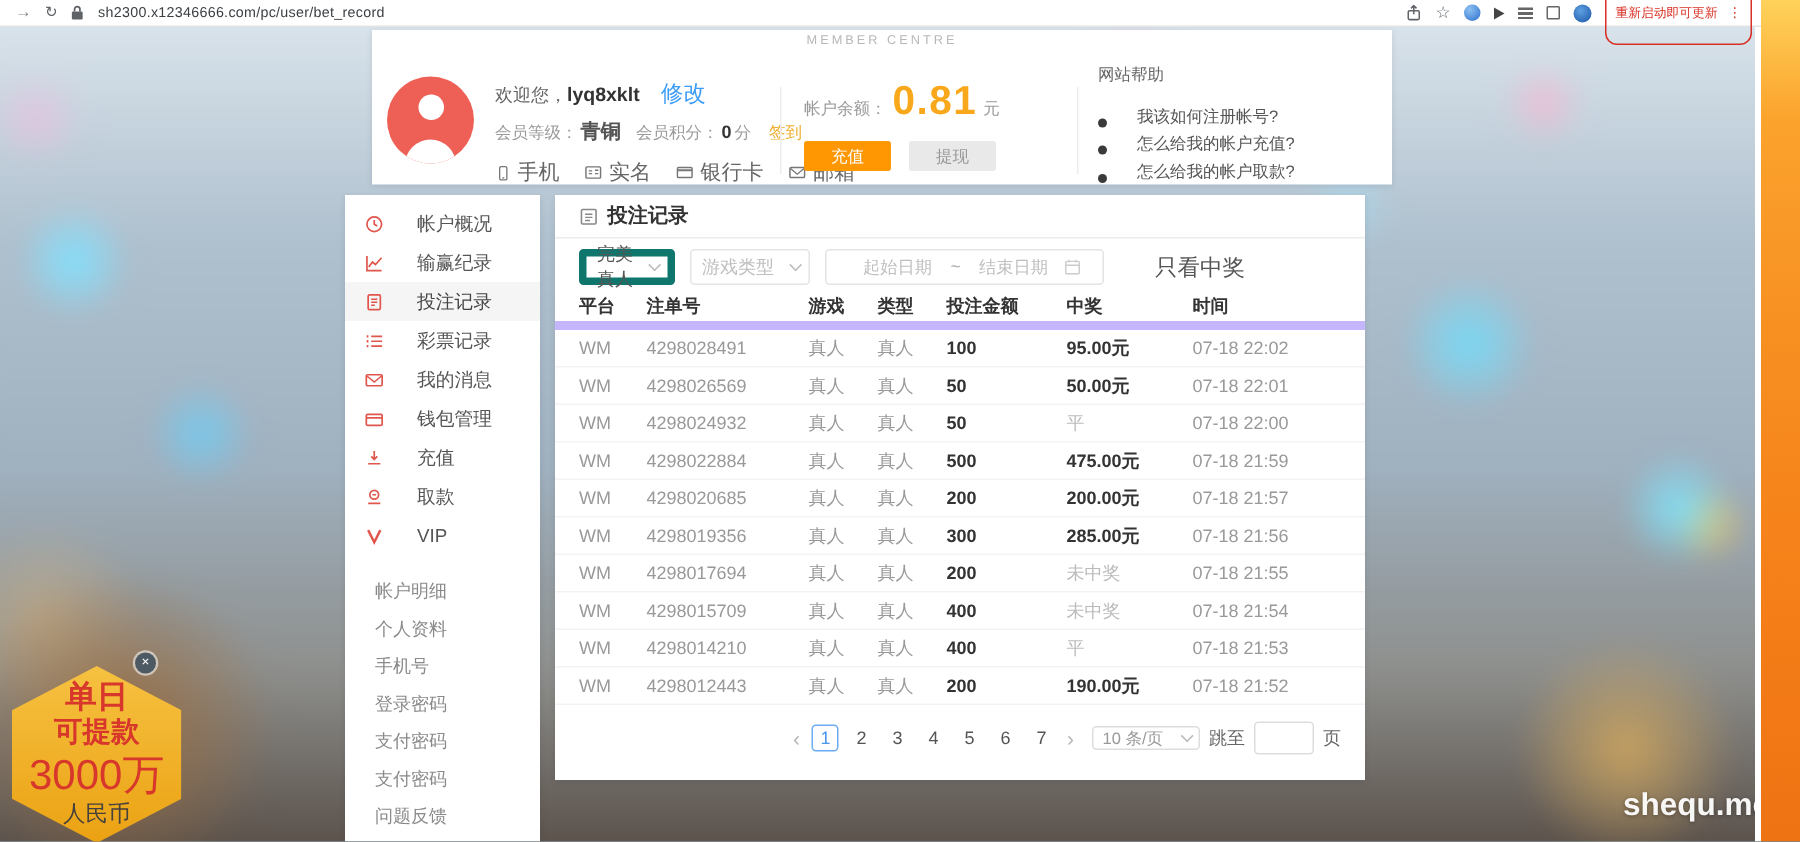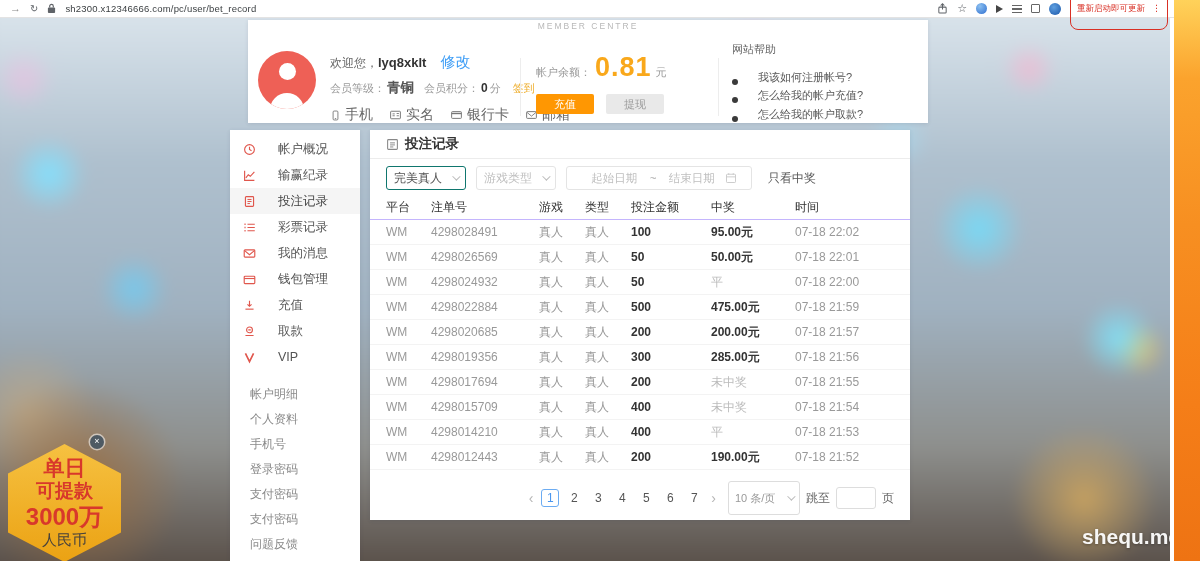--- a/index.html
+++ b/index.html
@@ -91,54 +91,54 @@
   .side-item.active{background:#f5f5f5;color:#444}
   .sicon{flex:none}
   .side-subs{margin-top:12px}
   .side-sub{display:flex;align-items:center;height:25px;padding-left:20px;font-size:12px;color:#8a8a8a;cursor:pointer}
 
   
   .m-title{height:29px;border-bottom:1px solid #ececec;display:flex;align-items:center;gap:6px;padding-left:16px;
     font-size:13.5px;font-weight:bold;color:#333}
   .filters{display:flex;align-items:center;gap:10px;padding:7px 16px 5px}
   .sel{height:24px;border-radius:3px;display:flex;align-items:center;justify-content:space-between;padding:0 7px;font-size:12px;cursor:pointer}
-  .sel-active{width:80px;border:1px solid #0f766e;color:#555}
+  .sel-active{width:64px;border:5px solid #0f766e;color:#555}
   .sel-ghost{width:80px;border:1px solid #e4e4e4;color:#bfbfbf}
   .chev{width:6px;height:6px;border-right:1.2px solid #bbb;border-bottom:1.2px solid #bbb;transform:rotate(45deg) translateY(-2px);flex:none}
   .daterange{width:186px;height:24px;border:1px solid #e4e4e4;border-radius:3px;display:flex;align-items:center;
     padding:0 14px;font-size:11.5px;color:#bfbfbf;cursor:pointer}
   .daterange .ph{flex:1;text-align:center}
   .tilde{color:#aaa;padding:0 2px}
-  .onlywin{font-size:12px;color:#555;margin-left:6px;cursor:pointer}
+  .onlywin{font-size:15px;color:#555;margin-left:24px;cursor:pointer}
 
   .grid-row{display:grid;grid-template-columns:45px 108px 46px 46px 80px 84px 1fr;align-items:center;padding-left:16px}
-  .thead{height:25px;border-bottom:1px solid #c4b5fd;font-size:12px;font-weight:normal;color:#333}
+  .thead{height:25px;border-bottom:6px solid #c4b5fd;font-size:12px;font-weight:bold;color:#333}
   .tr{height:25px;border-bottom:1px solid #f3f3f3;font-size:12px}
   .td{color:#999}
   .td.amount{color:#333;font-weight:bold}
   .td.win{color:#333;font-weight:bold}
   .td.muted{color:#bbbbbb;font-weight:normal}
 
   .pager{display:flex;align-items:center;justify-content:flex-end;gap:6px;padding-right:16px;margin-top:11px;font-size:12px;color:#666}
   .pg-arrow{color:#b5b5b5;font-size:14px;padding:0 2px;cursor:pointer}
   .pages{display:inline-flex;gap:6px;align-items:center}
   .pg{min-width:18px;height:18px;line-height:18px;text-align:center;color:#555;cursor:pointer;border-radius:3px}
   .pg.page-active{border:1px solid #6cacf2;color:#4a96ee;line-height:16px}
-  .size-sel{width:72px;height:34px;border:1px solid #ddd;border-radius:3px;display:flex;align-items:center;
+  .size-sel{width:72px;height:16px;border:1px solid #ddd;border-radius:3px;display:flex;align-items:center;
     justify-content:space-between;padding:0 6px;font-size:11px;color:#999;margin-left:4px;cursor:pointer}
   .jump-lbl{font-size:12px;color:#666}
   .jump-input{width:40px;height:22px;border:1px solid #ddd;border-radius:3px;outline:none;font-size:12px;padding:0 4px}
 
   
   .hex{position:absolute;left:8px;top:444px;width:113px;height:118px;z-index:5;
     clip-path:polygon(50% 0,100% 25%,100% 75%,50% 100%,0 75%,0 25%);
     background:linear-gradient(180deg,#f6c141,#eba213);display:flex;flex-direction:column;align-items:center;justify-content:center;cursor:pointer}
   .hex .l1{font-size:21px;font-weight:bold;color:#d8382b;line-height:1.15}
   .hex .l2{font-size:19px;font-weight:bold;color:#d8382b;line-height:1.2}
-  .hex .l3{font-size:24px;font-weight:bold;color:#d8382b;line-height:1.2}
+  .hex .l3{font-size:28px;font-weight:normal;color:#d8382b;line-height:1.2}
   .hex .l4{font-size:15px;color:#46413c;line-height:1.25}
   .hex-close{position:absolute;left:90px;top:435px;width:14px;height:14px;border-radius:50%;background:#4e5a63;z-index:6;
     color:#fff;font-size:9px;line-height:13px;text-align:center;cursor:pointer;box-shadow:0 0 0 1.5px rgba(255,255,255,.55)}
 
   .watermark{position:absolute;right:20px;bottom:12px;z-index:5;font-size:21px;font-weight:bold;
     color:rgba(255,255,255,.95);text-shadow:0 1px 3px rgba(0,0,0,.35)}
 
   svg{display:block}
 </style>
 </head>

